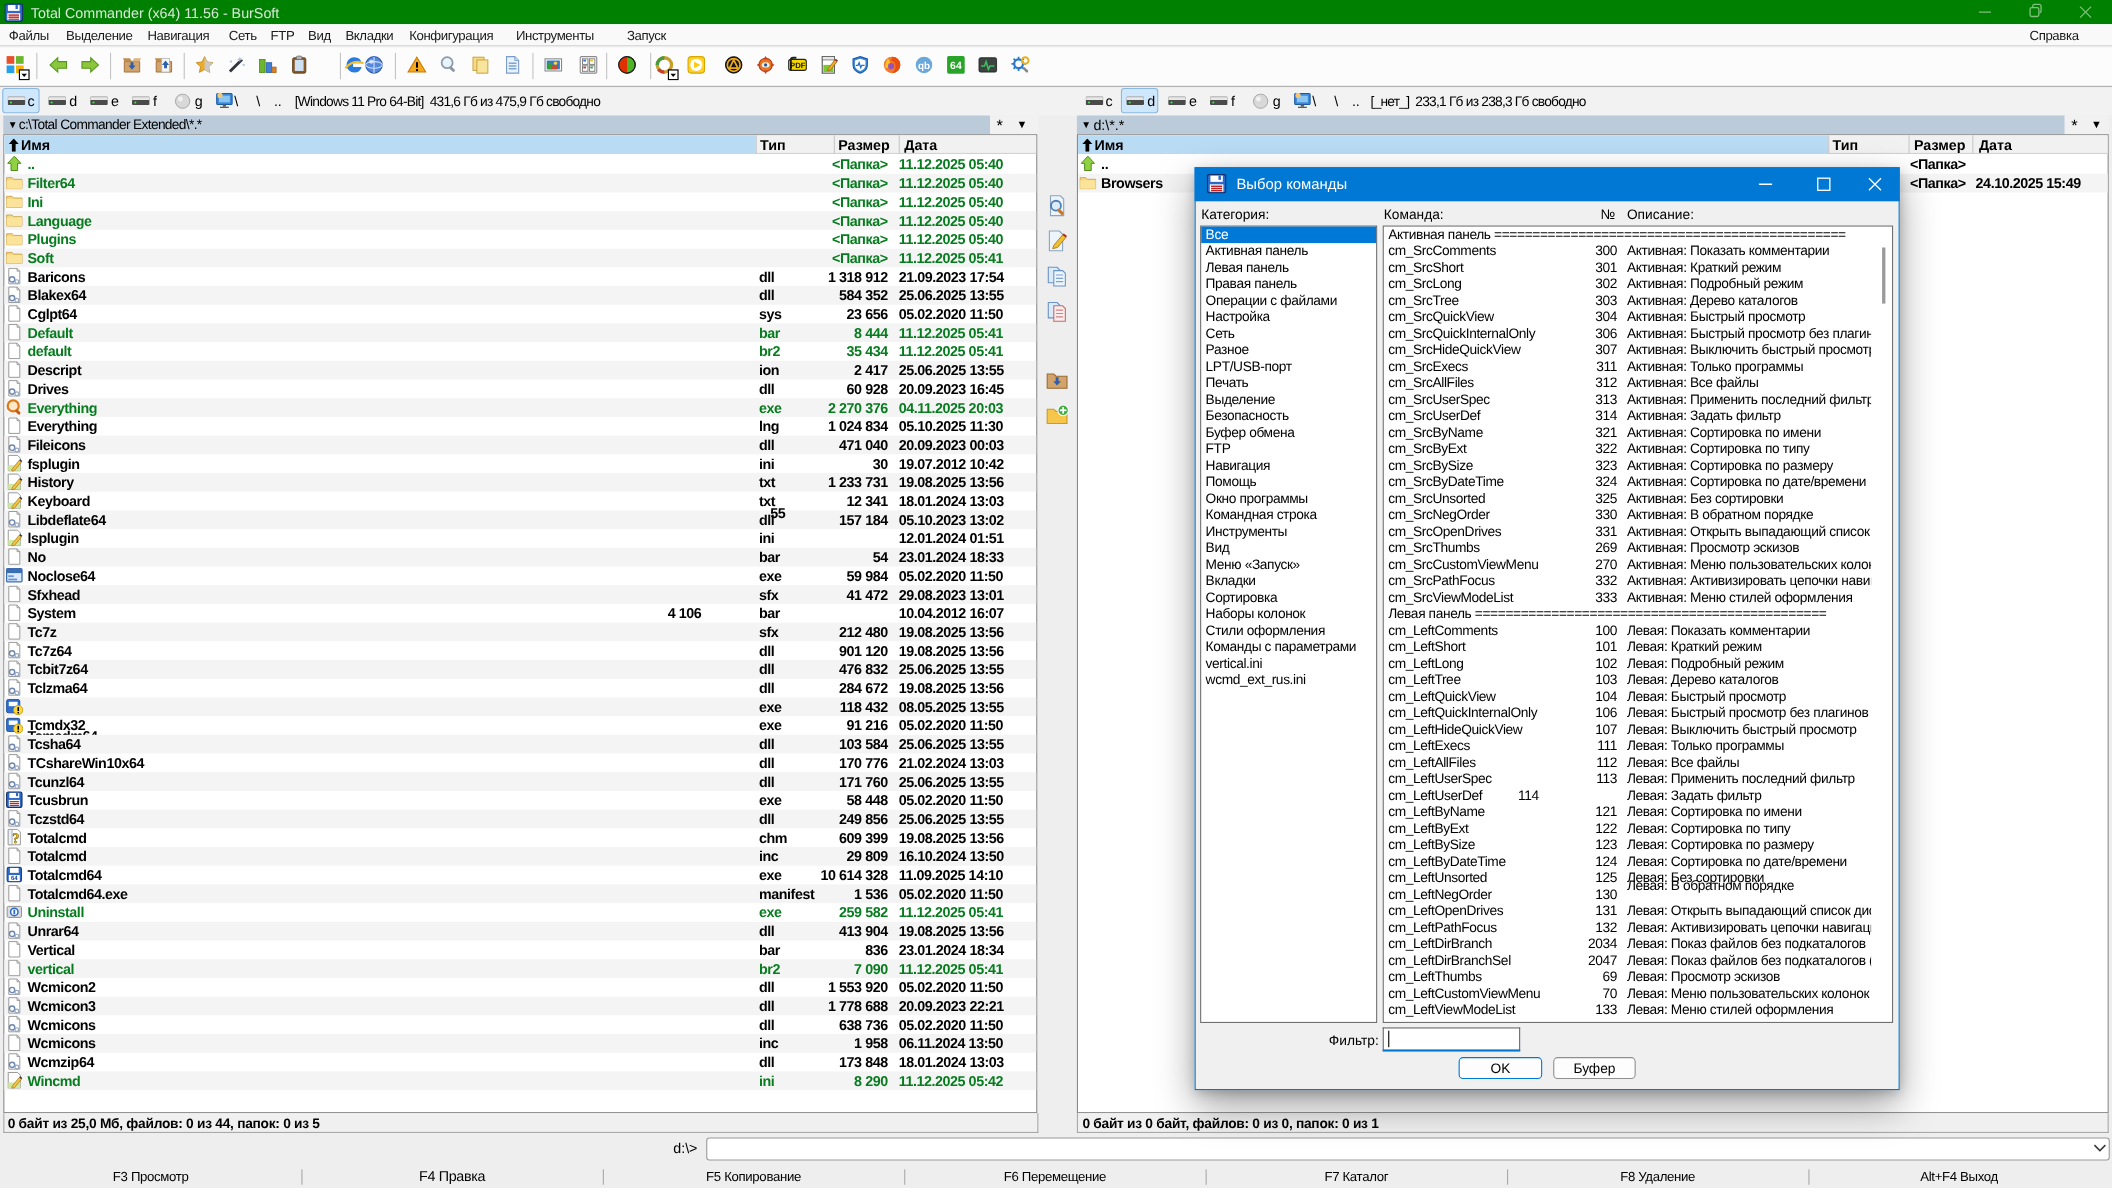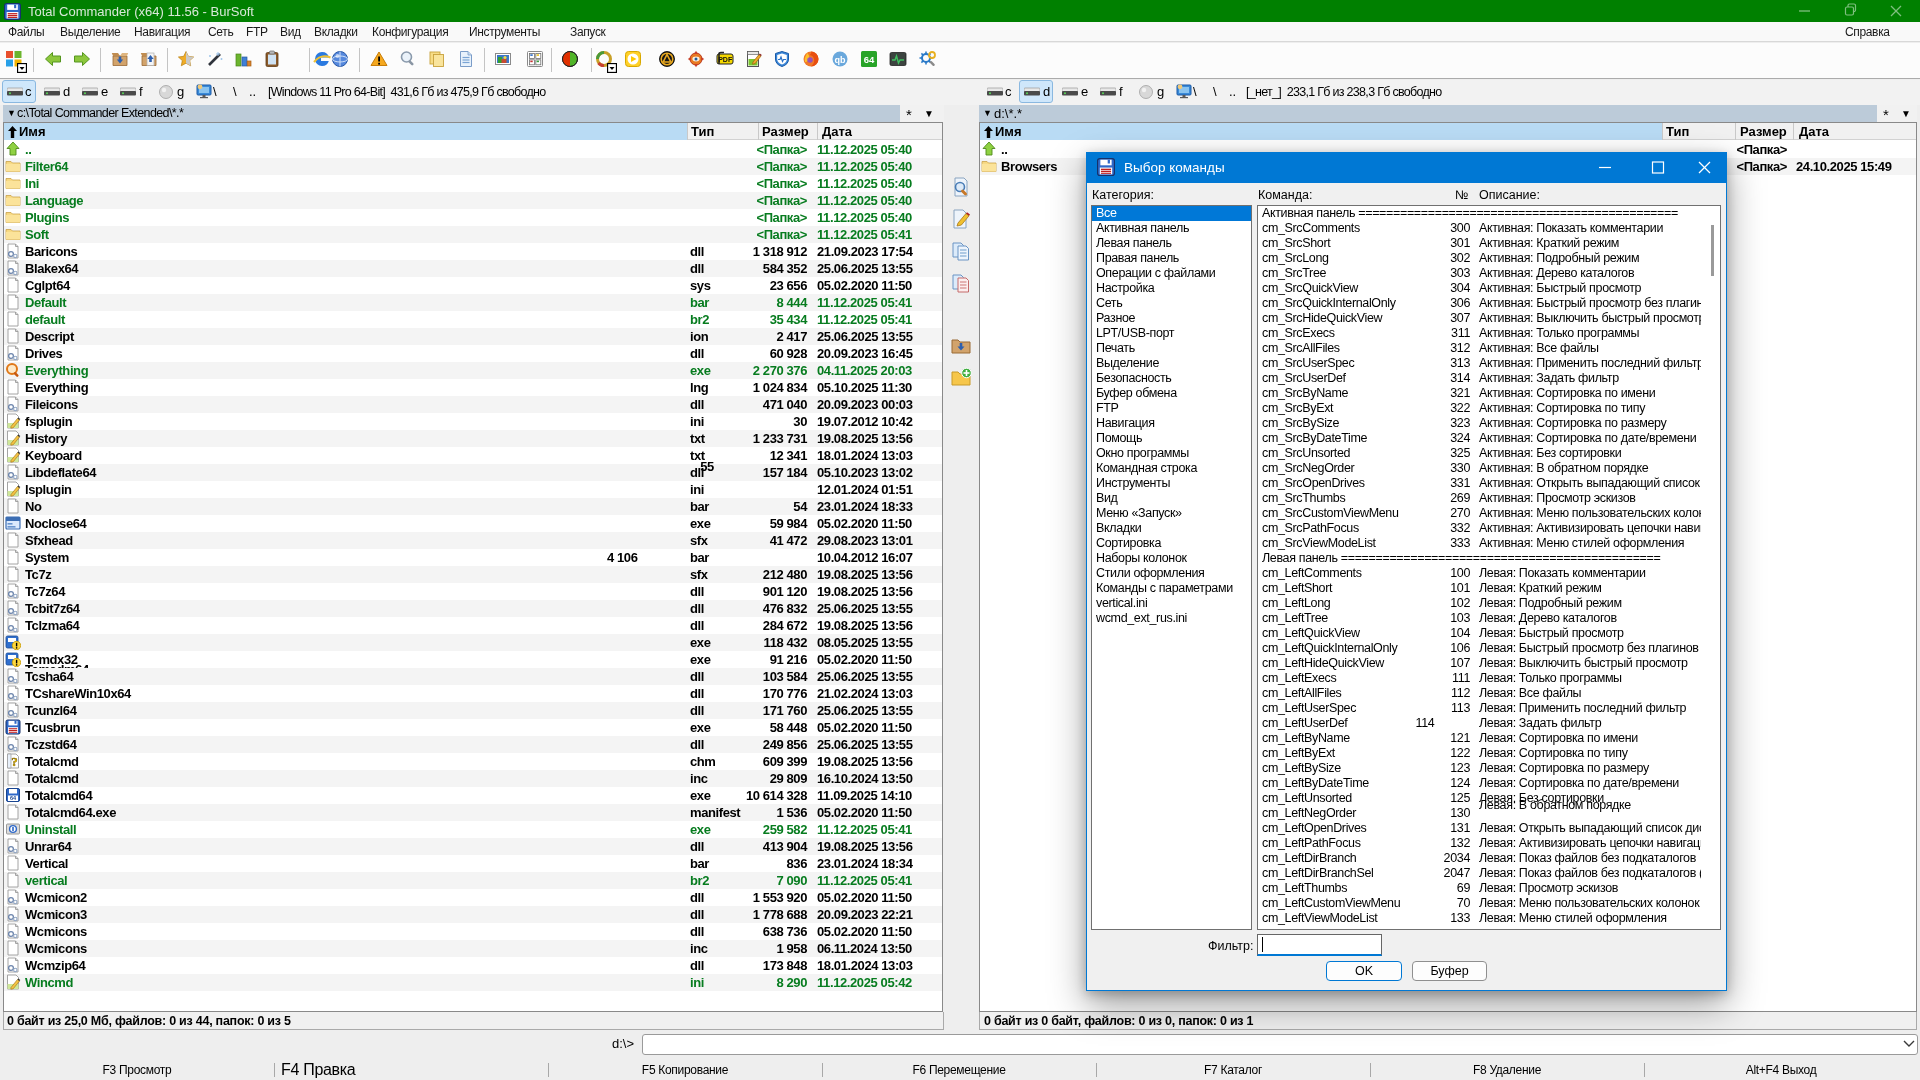--- a/index.html
+++ b/index.html
@@ -846,21 +846,21 @@
 <div class="a" style="left:3px;top:1012px;width:941px;height:18px;background:#f0f0f0;border:1px solid #a9a9a9;border-top:none"></div>
 <div class="a" style="left:7px;top:1012px;height:18px;line-height:19px;font-size:12.5px;font-weight:bold;letter-spacing:-0.25px">0 байт из 25,0 Мб, файлов: 0 из 44, папок: 0 из 5</div>
 <div class="a" style="left:979px;top:1012px;width:938px;height:18px;background:#f0f0f0;border:1px solid #a9a9a9;border-top:none"></div>
 <div class="a" style="left:984px;top:1012px;height:18px;line-height:19px;font-size:12.5px;font-weight:bold;letter-spacing:-0.25px">0 байт из 0 байт, файлов: 0 из 0, папок: 0 из 1</div>
 <div class="a" style="left:612px;top:1033px;height:22px;line-height:22px;font-size:13px">d:\&gt;</div>
 <div class="a" style="left:642px;top:1034px;width:1276px;height:21px;background:#fff;border:1px solid #9a9a9a;border-radius:3px"></div>
 <svg class="a" style="left:1903px;top:1040px" width="12" height="8">
     <path d="M1 1 L6 6 L11 1" fill="none" stroke="#3a3a3a" stroke-width="1.4"></path>
   </svg>
 <div class="a" style="left:7px;top:1060px;width:260px;height:20px;line-height:20px;font-size:12px;letter-spacing:-0.3px;text-align:center">F3 Просмотр</div>
-<div class="a" style="left:281px;top:1060px;width:260px;height:20px;line-height:20px;font-size:16px;letter-spacing:-0.3px;">F4 Правка</div>
+<div class="a" style="left:281px;top:1060px;width:260px;height:20px;line-height:20px;font-size:13px;letter-spacing:-0.3px;text-align:center">F4 Правка</div>
 <div class="a" style="left:555px;top:1060px;width:260px;height:20px;line-height:20px;font-size:12px;letter-spacing:-0.3px;text-align:center">F5 Копирование</div>
 <div class="a" style="left:829px;top:1060px;width:260px;height:20px;line-height:20px;font-size:12px;letter-spacing:-0.3px;text-align:center">F6 Перемещение</div>
 <div class="a" style="left:1103px;top:1060px;width:260px;height:20px;line-height:20px;font-size:12px;letter-spacing:-0.3px;text-align:center">F7 Каталог</div>
 <div class="a" style="left:1377px;top:1060px;width:260px;height:20px;line-height:20px;font-size:12px;letter-spacing:-0.3px;text-align:center">F8 Удаление</div>
 <div class="a" style="left:1651px;top:1060px;width:260px;height:20px;line-height:20px;font-size:12px;letter-spacing:-0.3px;text-align:center">Alt+F4 Выход</div>
 <div class="a" style="left:274px;top:1063px;width:1px;height:14px;background:#a8a8a8"></div>
 <div class="a" style="left:548px;top:1063px;width:1px;height:14px;background:#a8a8a8"></div>
 <div class="a" style="left:822px;top:1063px;width:1px;height:14px;background:#a8a8a8"></div>
 <div class="a" style="left:1096px;top:1063px;width:1px;height:14px;background:#a8a8a8"></div>
 <div class="a" style="left:1370px;top:1063px;width:1px;height:14px;background:#a8a8a8"></div>
@@ -1014,21 +1014,21 @@
 <div class="cr" style="left:1262px;top:671px">cm_LeftExecs</div>
 <div class="cr" style="left:1380px;top:671px;width:90px;text-align:right">111</div>
 <div class="cr" style="left:1479px;top:671px;width:222px;overflow:hidden">Левая: Только программы</div>
 <div class="cr" style="left:1262px;top:686px">cm_LeftAllFiles</div>
 <div class="cr" style="left:1380px;top:686px;width:90px;text-align:right">112</div>
 <div class="cr" style="left:1479px;top:686px;width:222px;overflow:hidden">Левая: Все файлы</div>
 <div class="cr" style="left:1262px;top:701px">cm_LeftUserSpec</div>
 <div class="cr" style="left:1380px;top:701px;width:90px;text-align:right">113</div>
 <div class="cr" style="left:1479px;top:701px;width:222px;overflow:hidden">Левая: Применить последний фильтр</div>
 <div class="cr" style="left:1262px;top:716px">cm_LeftUserDef</div>
-<div class="cr" style="left:1380px;top:716px;width:90px;text-align:center">114</div>
+<div class="cr" style="left:1380px;top:716px;width:90px;text-align:left">114</div>
 <div class="cr" style="left:1479px;top:716px;width:222px;overflow:hidden">Левая: Задать фильтр</div>
 <div class="cr" style="left:1262px;top:731px">cm_LeftByName</div>
 <div class="cr" style="left:1380px;top:731px;width:90px;text-align:right">121</div>
 <div class="cr" style="left:1479px;top:731px;width:222px;overflow:hidden">Левая: Сортировка по имени</div>
 <div class="cr" style="left:1262px;top:746px">cm_LeftByExt</div>
 <div class="cr" style="left:1380px;top:746px;width:90px;text-align:right">122</div>
 <div class="cr" style="left:1479px;top:746px;width:222px;overflow:hidden">Левая: Сортировка по типу</div>
 <div class="cr" style="left:1262px;top:761px">cm_LeftBySize</div>
 <div class="cr" style="left:1380px;top:761px;width:90px;text-align:right">123</div>
 <div class="cr" style="left:1479px;top:761px;width:222px;overflow:hidden">Левая: Сортировка по размеру</div>

